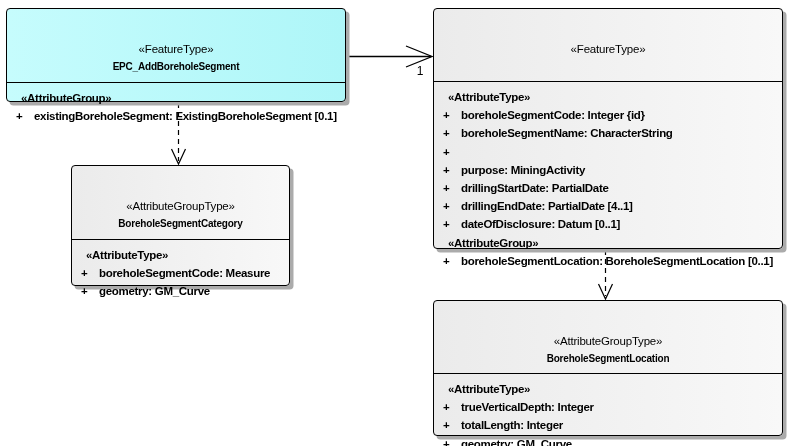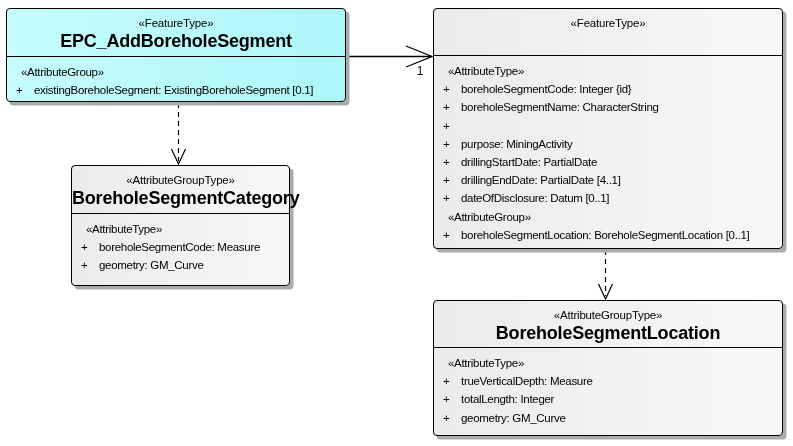--- a/index.html
+++ b/index.html
@@ -11,28 +11,28 @@
   .uml-box{
     position:absolute;box-sizing:border-box;
     border:1.5px solid #000;border-radius:4px;
     box-shadow:3.5px 3.5px 0 #ababab;
     display:flex;flex-direction:column;
   }
   .fill-cyan{background:linear-gradient(to right,#c6fcfd,#aef6f8);}
   .fill-gray{background:linear-gradient(to right,#ebebeb,#f8f8f8);}
   .hdr{
     box-sizing:border-box;border-bottom:1.5px solid #000;
-    text-align:center;padding-top:6px;flex:none;
+    text-align:center;padding-top:6px;flex:none;margin-top:26px;
   }
   .stereo{font-size:11.5px;line-height:17px;letter-spacing:-0.2px;}
-  .cname{font-size:18px;font-weight:bold;line-height:18px;letter-spacing:-0.2px;}
+  .cname{font-size:10px;font-weight:bold;line-height:18px;letter-spacing:-0.2px;}
   .bdy{padding-top:6px;overflow:visible;}
   .line{
     height:18.2px;display:flex;align-items:center;
-    font-size:11.5px;letter-spacing:-0.3px;white-space:nowrap;
+    font-size:11.5px;letter-spacing:-0.3px;white-space:nowrap;font-weight:bold;
   }
   .sec-h{padding-left:14px;}
   .vis{flex:none;width:18px;padding-left:9px;}
   .mult{
     position:absolute;left:413px;top:64px;width:14px;
     font-size:12px;text-align:center;
   }
   svg line,svg polyline{stroke:#000;fill:none;}
 </style>
 </head>
@@ -132,21 +132,21 @@
 
   <div class="uml-box fill-gray" style="left:433px;top:300px;width:350px;height:136px;">
     <div class="hdr" style="height:47px;">
       <div class="stereo">«AttributeGroupType»</div>
       <div class="cname">BoreholeSegmentLocation</div>
     </div>
     <div class="bdy">
       <div class="line sec-h">«AttributeType»</div>
       <div class="line">
         <span class="vis">+</span>
-        <span>trueVerticalDepth: Measure</span>
+        <span>trueVerticalDepth: Integer</span>
       </div>
       <div class="line">
         <span class="vis">+</span>
         <span>totalLength: Integer</span>
       </div>
       <div class="line">
         <span class="vis">+</span>
         <span>geometry: GM_Curve</span>
       </div>
     </div>

